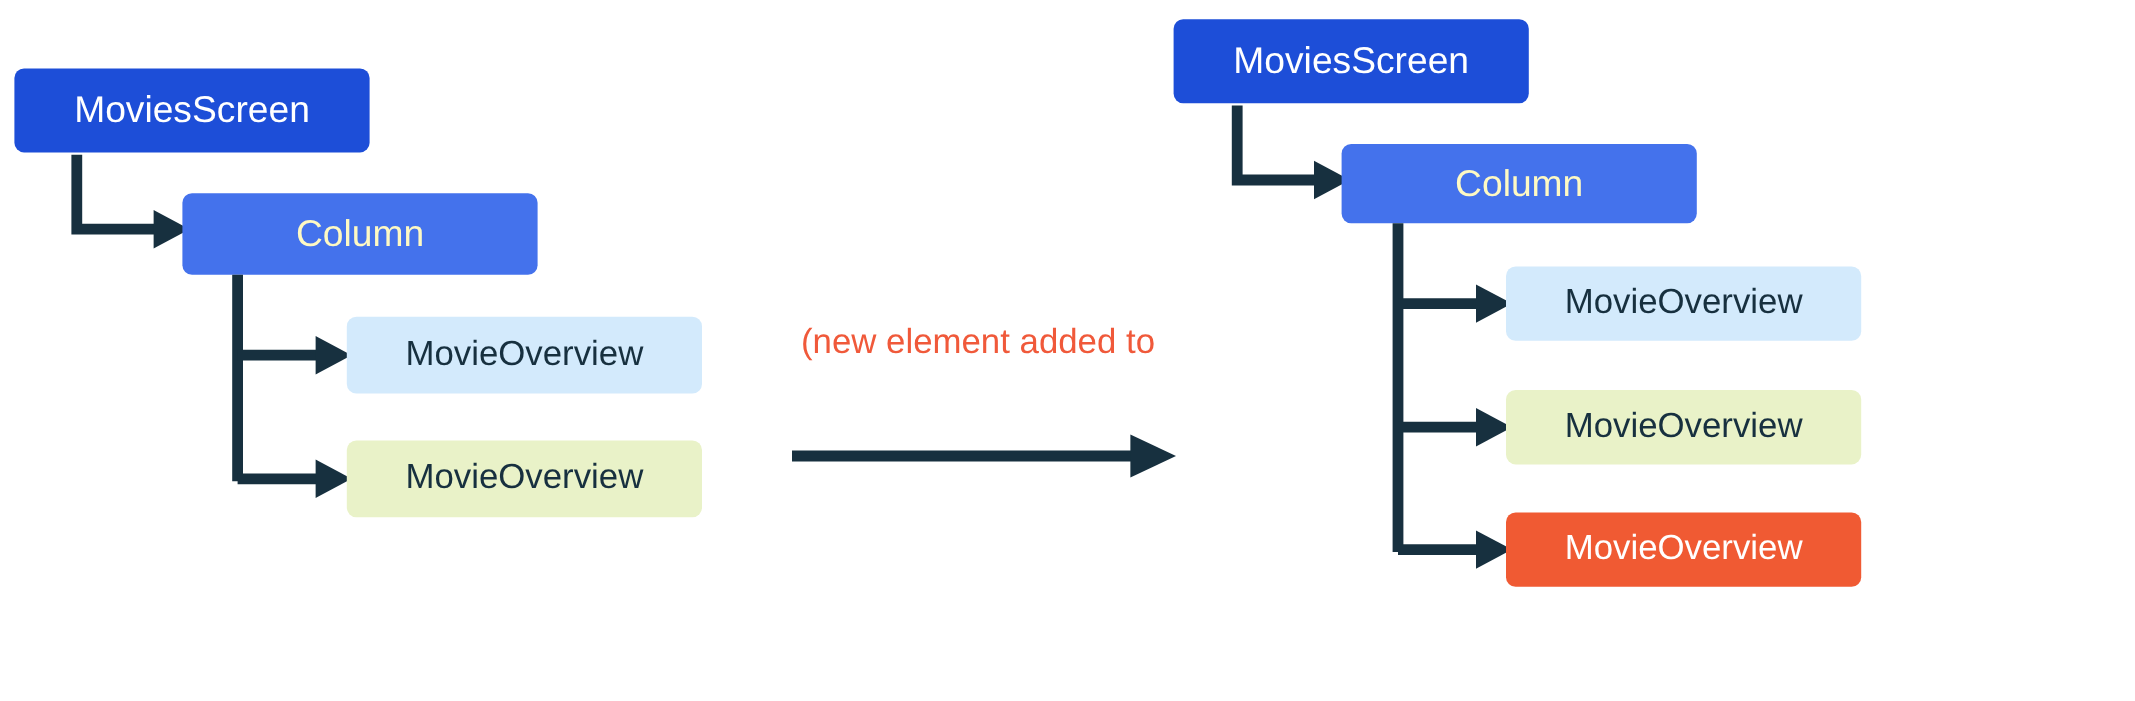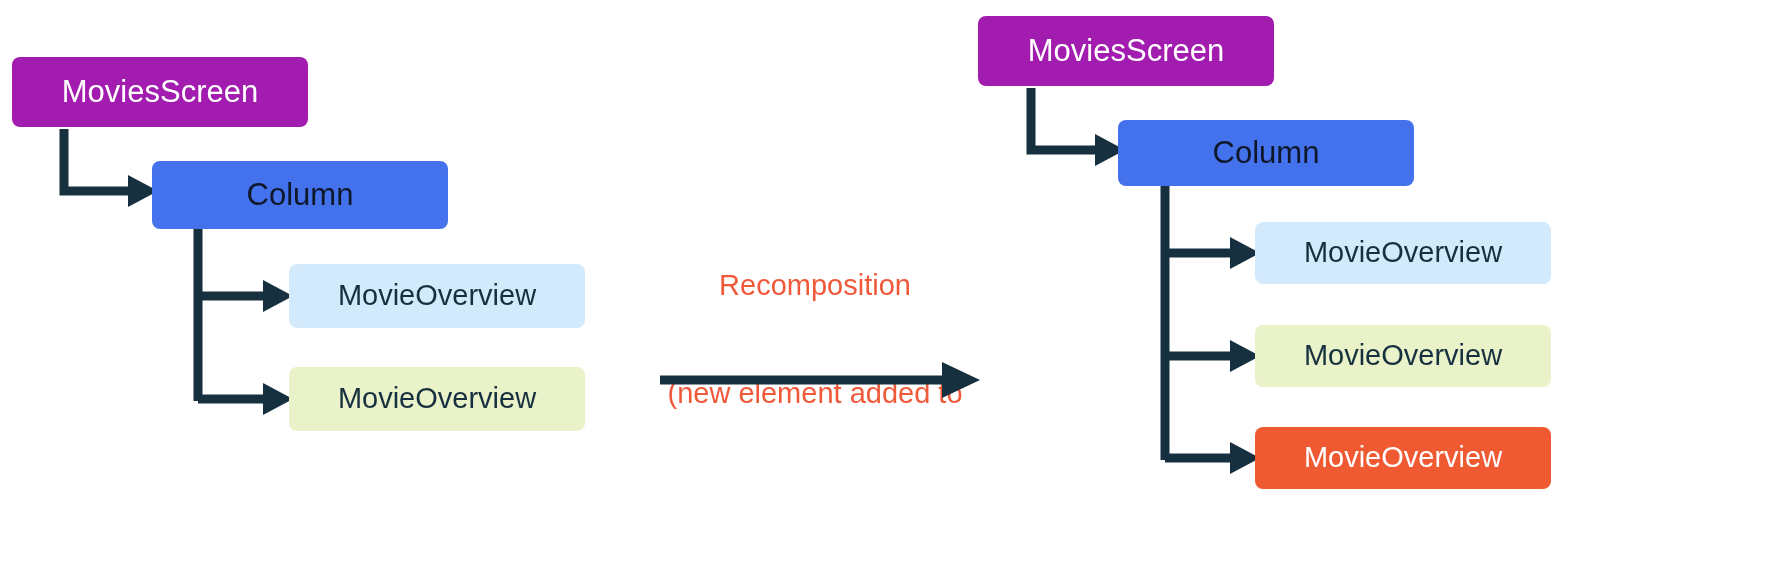--- a/index.html
+++ b/index.html
@@ -25,22 +25,22 @@
     align-items: center;
     justify-content: center;
     text-align: center;
     line-height: 1.1;
     white-space: nowrap;
   }
   .node-label {
     display: block;
   }
   
-  .n-green  { background: #a21caf; color: #ffffff; }
-  .n-blue   { background: #4472ec; color: #0f172a; }
+  .n-green  { background: #1d4ed8; color: #ffffff; }
+  .n-blue   { background: #4472ec; color: #fef9c3; }
   .n-lblue  { background: #d3eafc; color: #17303f; }
   .n-lime   { background: #e9f2c8; color: #17303f; }
   .n-orange { background: #f05a33; color: #ffffff; }
 
   .connector { position: absolute; overflow: visible; }
   .connector svg { display: block; overflow: visible; }
 
   .caption {
     position: absolute;
     color: #f0593a;
@@ -86,21 +86,20 @@
     </div>
 
     <div class="node n-lime" style="left:289px; top:367px; width:296px; height:64px; font-size:29px;">
       <span class="node-label">MovieOverview</span>
     </div>
   </div>
 
   <div>
 
     <div class="caption" style="left:655px; top:196px; width:320px; font-size:29px;">
-      <div>Recomposition</div>
       <div>(new element added to</div>
     </div>
 
     <div class="connector" style="left:660px; top:362px;">
       <svg width="320" height="36" viewBox="0 0 320 36">
         <path d="M0,18 L288,18" stroke="#17303f" stroke-width="9" fill="none"></path>
         <path d="M282,0 L320,18 L282,36 Z" fill="#17303f"></path>
       </svg>
     </div>
   </div>

